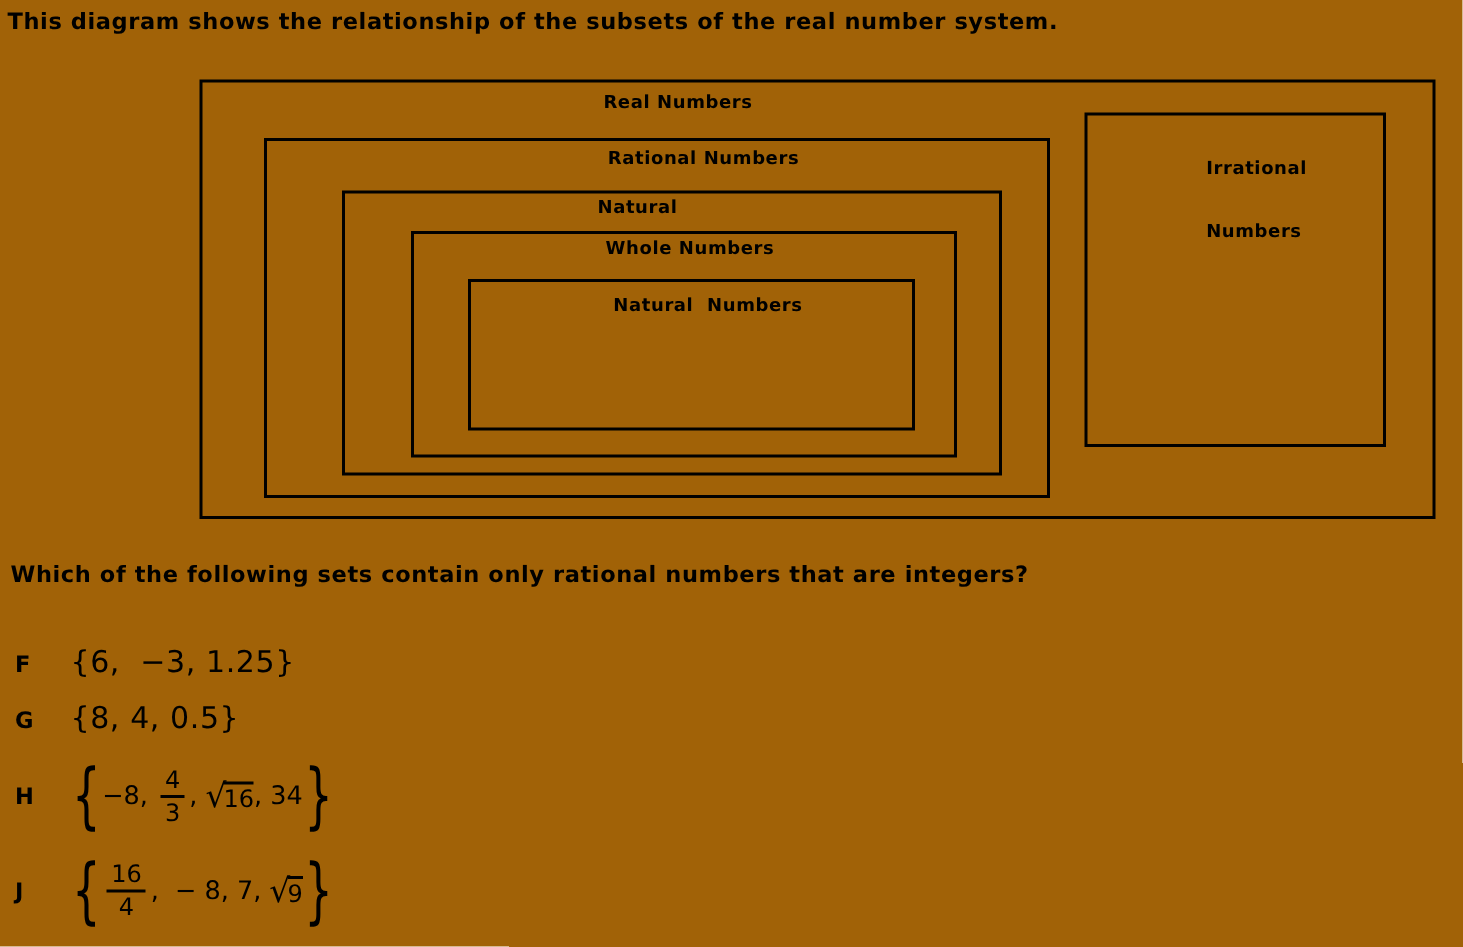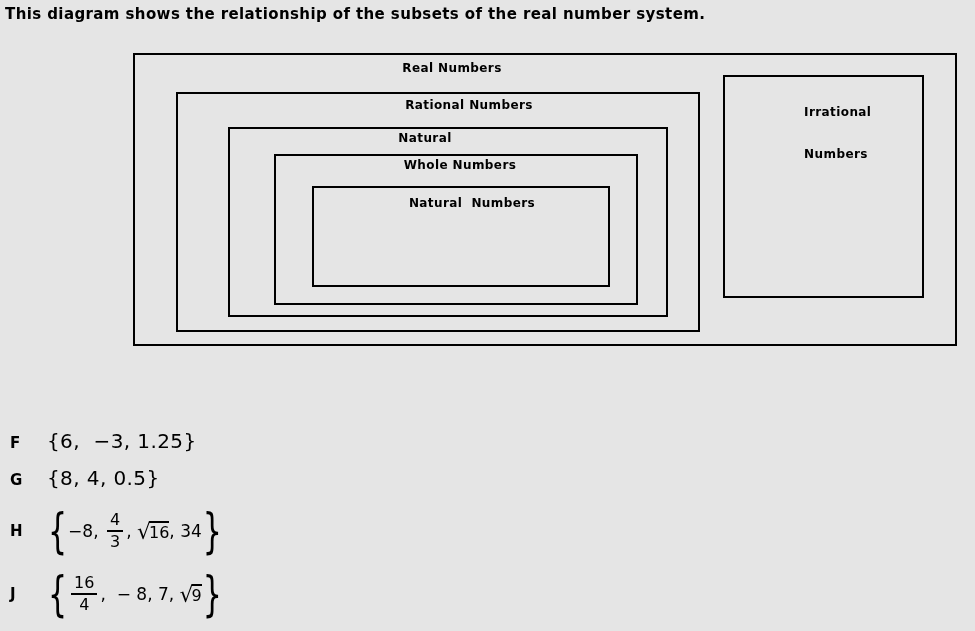--- a/index.html
+++ b/index.html
@@ -1,20 +1,20 @@
 <!DOCTYPE html>
 <html><head>
 <meta charset="utf-8">
 <style>
   html, body { margin:0; padding:0; background:#ffffff; }
   .page {
     position: relative;
     width: 975px;
     height: 631px;
-    background: #e5e5e5;
+    background: #a16207;
     color: #000000;
     font-family: "DejaVu Sans", "Liberation Sans", sans-serif;
     overflow: hidden;
   }
   .textline {
     position: absolute;
     font-size: 15px;
     font-weight: bold;
     letter-spacing: 0.4px;
     white-space: pre;
@@ -113,20 +113,21 @@
     <span class="dlabel" style="left:469px; top:98px;">Rational Numbers</span>
     <span class="dlabel" style="left:425px; top:131px;">Natural</span>
     <span class="dlabel" style="left:460px; top:158px;">Whole Numbers</span>
     <span class="dlabel" style="left:472px; top:196px;">Natural &nbsp;Numbers</span>
     <span class="dlabel dlabel-multiline" style="left:824px; top:81px;">
       <span>Irrational</span><br>
       <span>Numbers</span>
     </span>
   </div>
 
+  <div class="textline" style="left:7px; top:374px;">Which of the following sets contain only rational numbers that are integers?</div>
 
   <div class="option" style="top:429px;">
     <span class="letter">F</span>
     <span class="settext">{6, &nbsp;−3, 1.25}</span>
   </div>
 
   <div class="option" style="top:466px;">
     <span class="letter">G</span>
     <span class="settext">{8, 4, 0.5}</span>
   </div>

